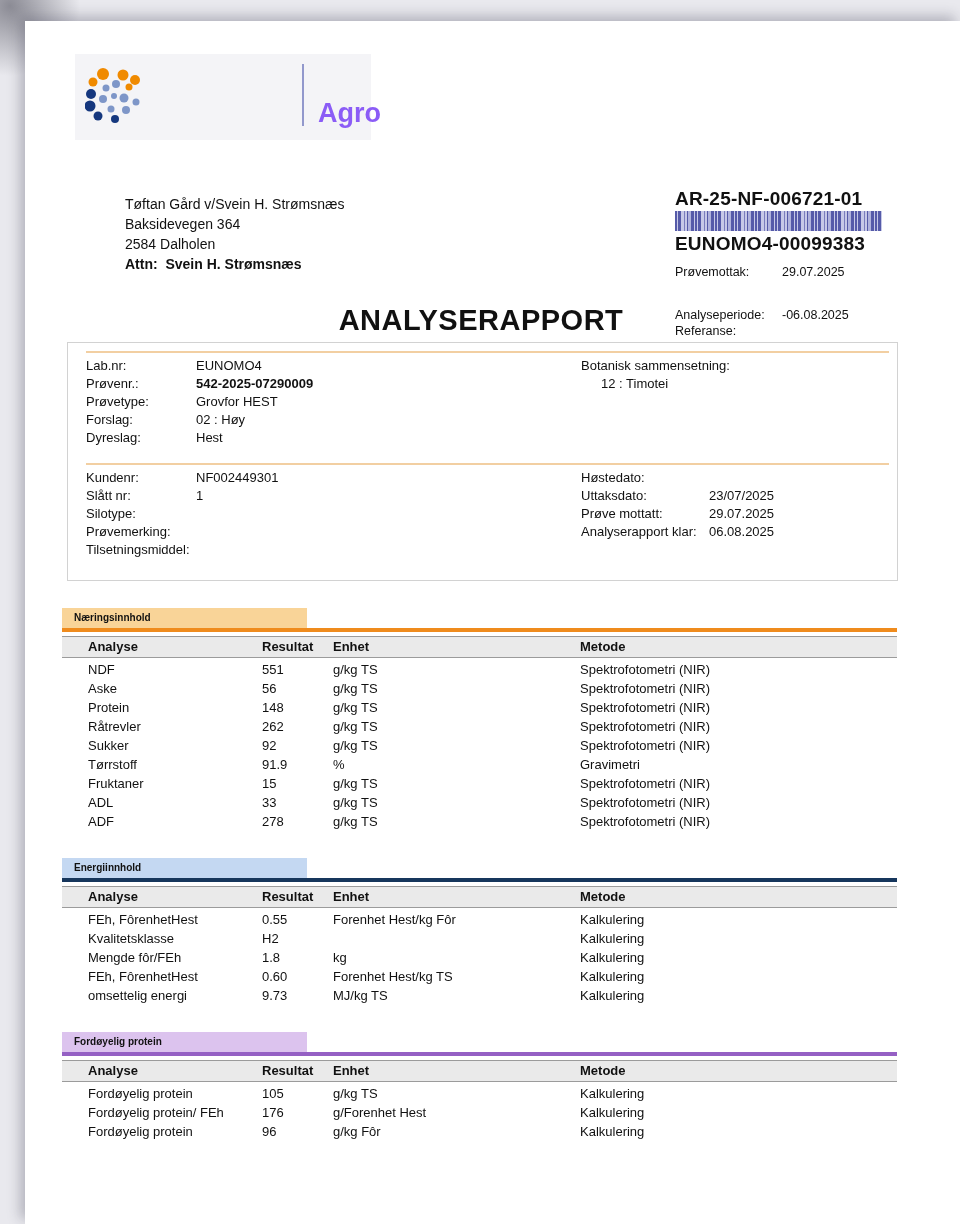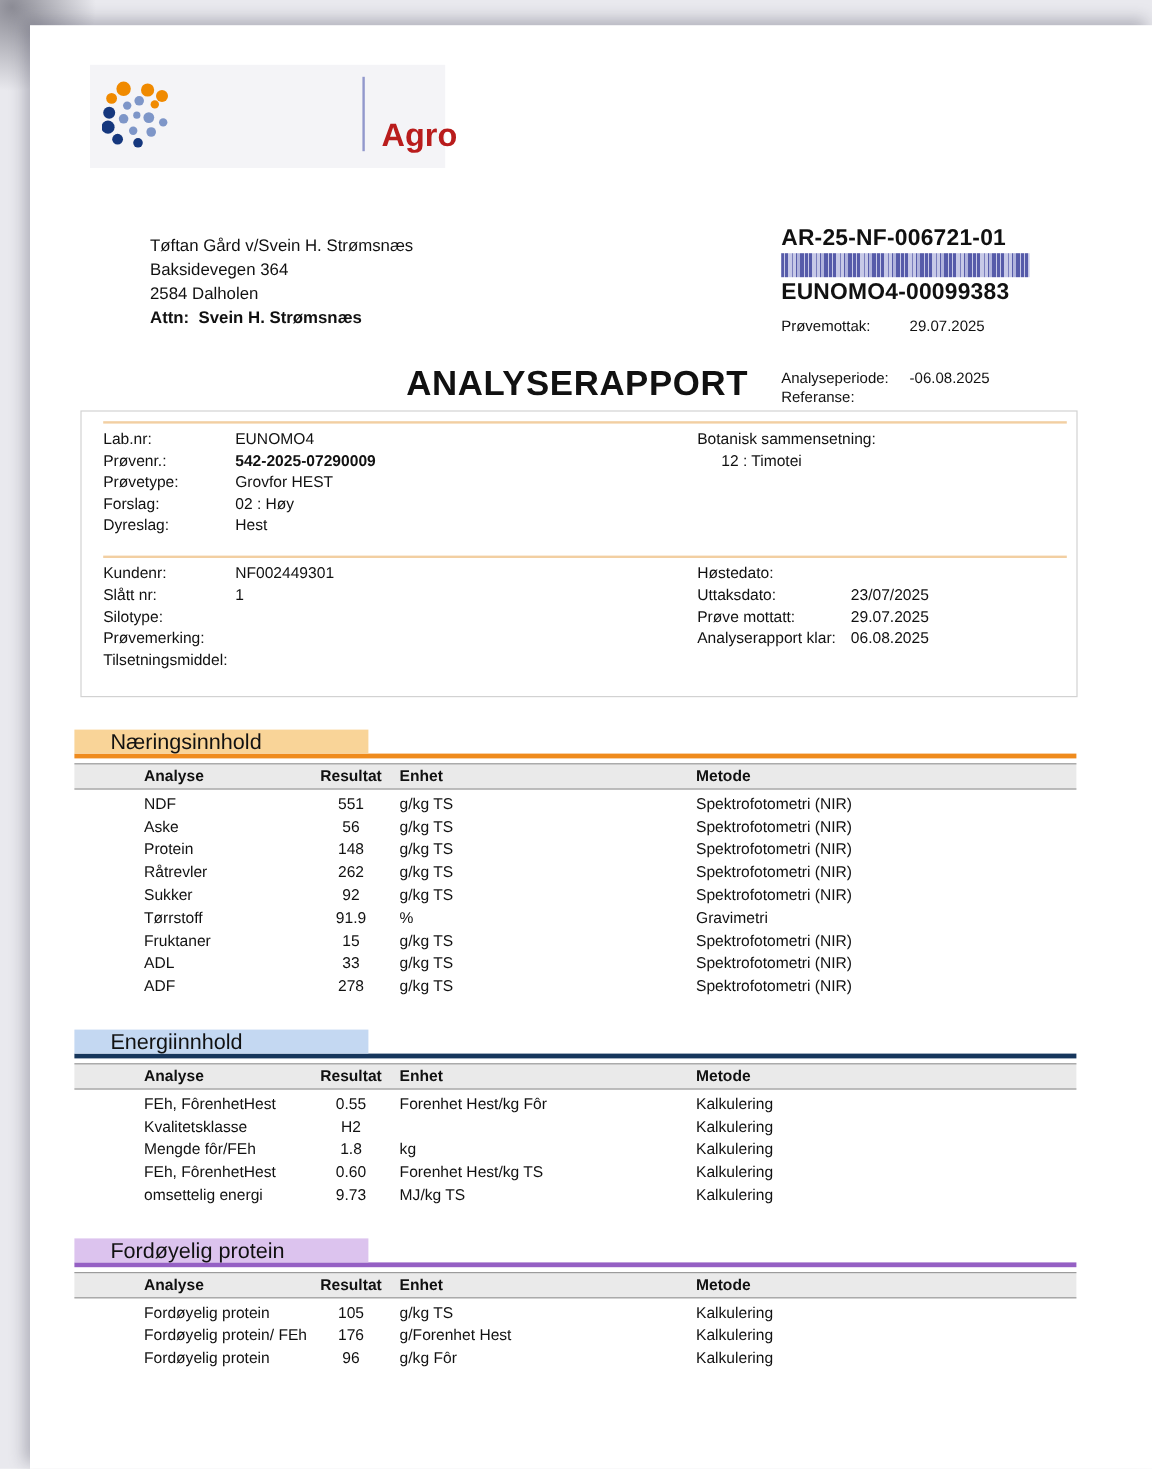--- a/index.html
+++ b/index.html
@@ -14,31 +14,31 @@
     background:#fff;
     box-shadow:-5px -5px 12px rgba(40,40,60,.28);
   }
   .bold{font-weight:bold;}
 
   
   .logo-block{position:absolute;left:50px;top:33px;width:296px;height:86px;background:#f4f4f7;}
   .logo-icon{position:absolute;left:10px;top:13px;width:58px;height:58px;}
   .logo-word{position:absolute;left:72px;top:16px;font-size:41px;font-weight:bold;color:#04387c;letter-spacing:-1px;}
   .logo-sep{position:absolute;left:227px;top:10px;width:2px;height:62px;background:#9298cc;}
-  .logo-sub{position:absolute;left:243px;top:44px;font-size:27px;font-weight:bold;color:#b91c1c;}
+  .logo-sub{position:absolute;left:243px;top:44px;font-size:27px;font-weight:bold;color:#8b5cf6;}
 
   
   .company{position:absolute;left:650px;top:27px;font-size:13px;line-height:16.4px;}
   .green{color:#217a2f;}
 
   
   .recipient{position:absolute;left:100px;top:173px;font-size:14px;line-height:20px;}
 
   
-  .report-ids{position:absolute;left:626px;top:167px;width:240px;font-size:12.5px;}
+  .report-ids{position:absolute;left:650px;top:167px;width:240px;font-size:12.5px;}
   .ar{font-size:19px;font-weight:bold;line-height:22px;letter-spacing:.2px;}
   .barcode{width:207px;height:20px;margin:1px 0;
     background:repeating-linear-gradient(90deg,
       #565ba9 0 2px,#c7c9e7 2px 3px,#565ba9 3px 6px,#c7c9e7 6px 9px,
       #7a7ebd 9px 10px,#c7c9e7 10px 12px,#565ba9 12px 13px,#b0b3dc 13px 16px,
       #565ba9 16px 19px,#c7c9e7 19px 20px);}
   .code{font-size:19px;font-weight:bold;line-height:24px;letter-spacing:.2px;}
   .rid-rows{margin-top:8px;}
   .rid-rows .kv-row{display:flex;line-height:16px;}
   .rid-rows .kv-row:nth-child(2){margin-top:27px;}
@@ -60,31 +60,31 @@
   .kv-wide .kv-label{width:128px;}
   .ib-right{position:absolute;left:513px;top:14px;font-size:13px;line-height:18px;width:300px;}
   .ib-right .indent{padding-left:20px;}
   .ib-right.kv{margin-left:0;width:300px;}
 
   
   .tables{position:absolute;left:37px;top:587px;width:835px;}
   .section + .section{margin-top:27px;}
   .sec-head{position:relative;height:20px;}
   .sec-highlight{position:absolute;left:0;top:0;width:245px;height:20px;}
-  .sec-title{position:relative;padding-left:30px;font-size:18px;font-weight:normal;line-height:20px;}
+  .sec-title{position:relative;padding-left:12px;font-size:10px;font-weight:bold;line-height:20px;}
   .sec-rule{height:4px;width:100%;}
   .t-header{margin-top:4px;height:20px;background:#eaeaea;
     border-top:1px solid #9b9b9b;border-bottom:1px solid #9b9b9b;
     display:grid;grid-template-columns:200px 61px 257px auto;
     font-size:13px;font-weight:bold;line-height:20px;}
   .t-body{margin-top:2px;}
   .t-row{display:grid;grid-template-columns:200px 61px 257px auto;
     font-size:13px;line-height:19px;}
-  .c0{padding-left:26px;margin-left:32px;}
-  .c1{text-align:center;}
+  .c0{padding-left:26px;}
+  .c1{text-align:left;}
   .c2{padding-left:10px;}
 </style>
 </head>
 <body>
 
 <div class="page">
 
   <div class="logo-block">
     <div class="logo-icon">
       <svg width="58" height="58" viewBox="0 0 58 58">

